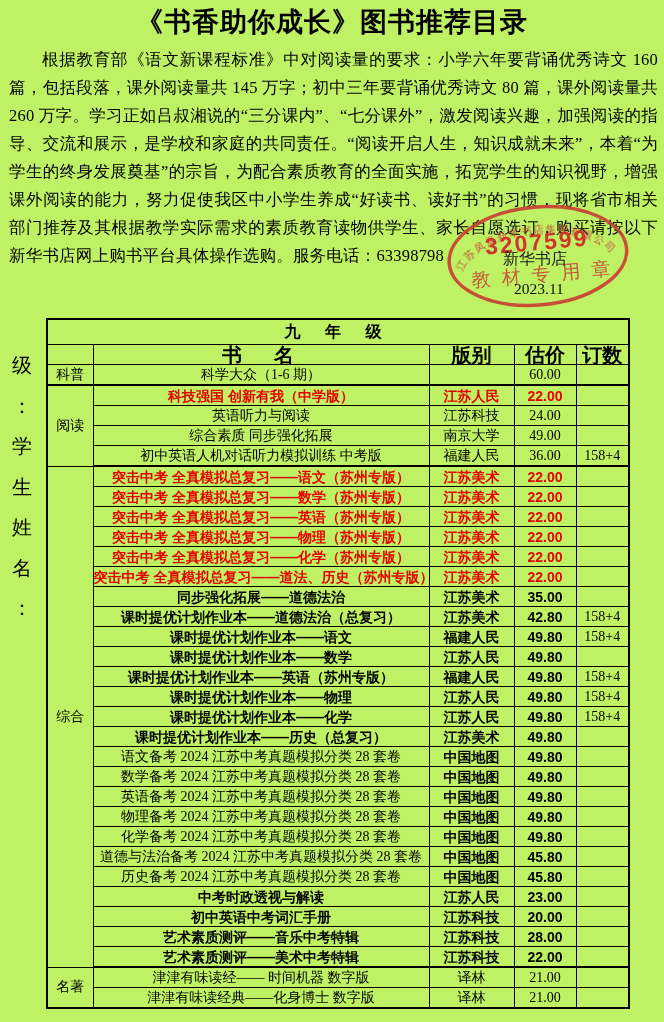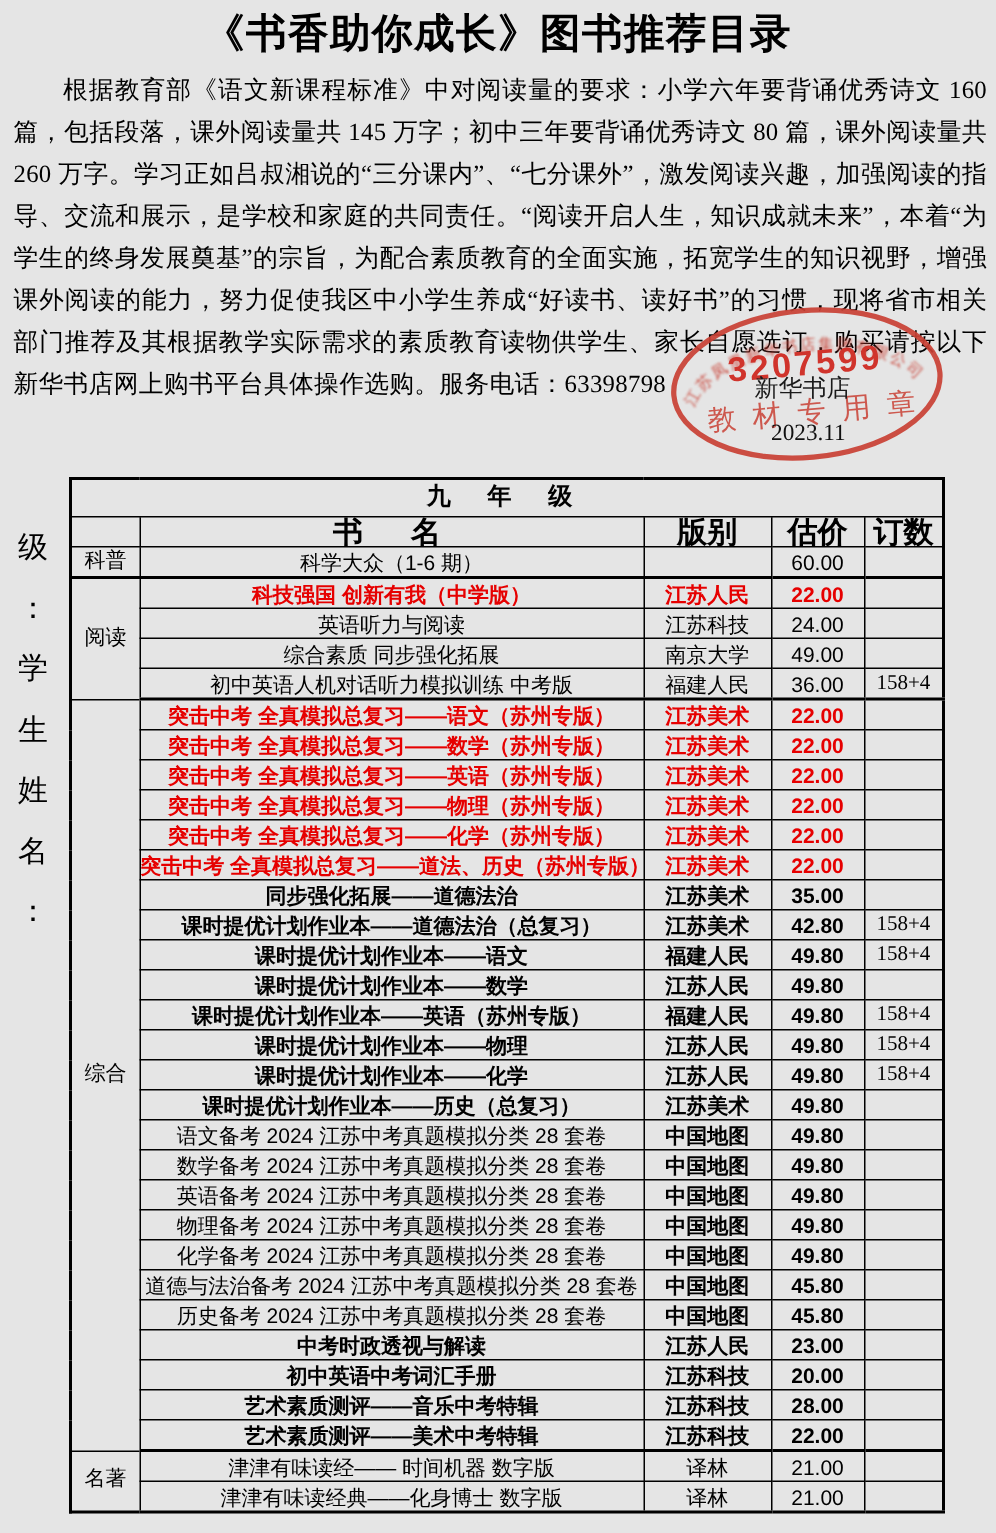--- a/index.html
+++ b/index.html
@@ -1,16 +1,16 @@
 <!DOCTYPE html>
 <html><head>
 <meta charset="utf-8">
 <style>
   html,body{margin:0;padding:0;background:#fff;}
-  .doc{position:relative;width:664px;height:1022px;background:#e5e5e5;overflow:hidden;
+  .doc{position:relative;width:664px;height:1022px;background:#bef264;overflow:hidden;
        font-family:"Liberation Serif","DejaVu Serif",serif;color:#000;}
   .title{margin:4px 0 0;text-align:center;font-size:27px;font-weight:bold;letter-spacing:1px;}
   .intro{margin:6px 6px 0 9px;font-size:16.5px;line-height:28px;text-align:justify;
          text-indent:2em;letter-spacing:0.2px;}
   
   .stamp{position:absolute;left:441px;top:201px;width:194px;height:112px;
          transform:rotate(-5deg);pointer-events:none;}
   .stamp svg{display:block;}
   .store-name{position:absolute;left:503px;top:249px;width:80px;font-size:16px;
               font-family:Liberation Mono, monospace;color:#1a1a1a;}
@@ -25,21 +25,21 @@
                 border:2px solid #000;}
   table.catalog td{border:1px solid #000;text-align:center;padding:0;height:19px;
                    font-size:14px;line-height:18px;white-space:nowrap;overflow:hidden;}
   tr.grade-row td{height:24px;font-size:16px;font-weight:bold;letter-spacing:10px;
                   font-family:"Liberation Sans","DejaVu Sans",sans-serif;}
   tr.head-row td{font-weight:bold;font-size:20px;
                  font-family:"Liberation Sans","DejaVu Sans",sans-serif;}
   td.cat{font-family:"Liberation Serif","DejaVu Serif",serif;font-size:15px;}
   .c-red{color:#e60000;font-weight:bold;font-family:"Liberation Sans","DejaVu Sans",sans-serif;}
   .c-bold{font-weight:bold;font-family:"Liberation Sans","DejaVu Sans",sans-serif;}
-  .c-norm{font-family:Liberation Sans, sans-serif;margin-left:36px;}
+  .c-norm{font-family:Liberation Serif, serif;margin-left:36px;}
   .c-qty{font-family:Liberation Serif, serif;font-size:13px;margin-left:39px;}
   tr.sec-end td{border-bottom:2px solid #000;}
 </style>
 </head>
 <body>
 
 <div class="doc">
 
   <h1 class="title">《书香助你成长》图书推荐目录</h1>
 

